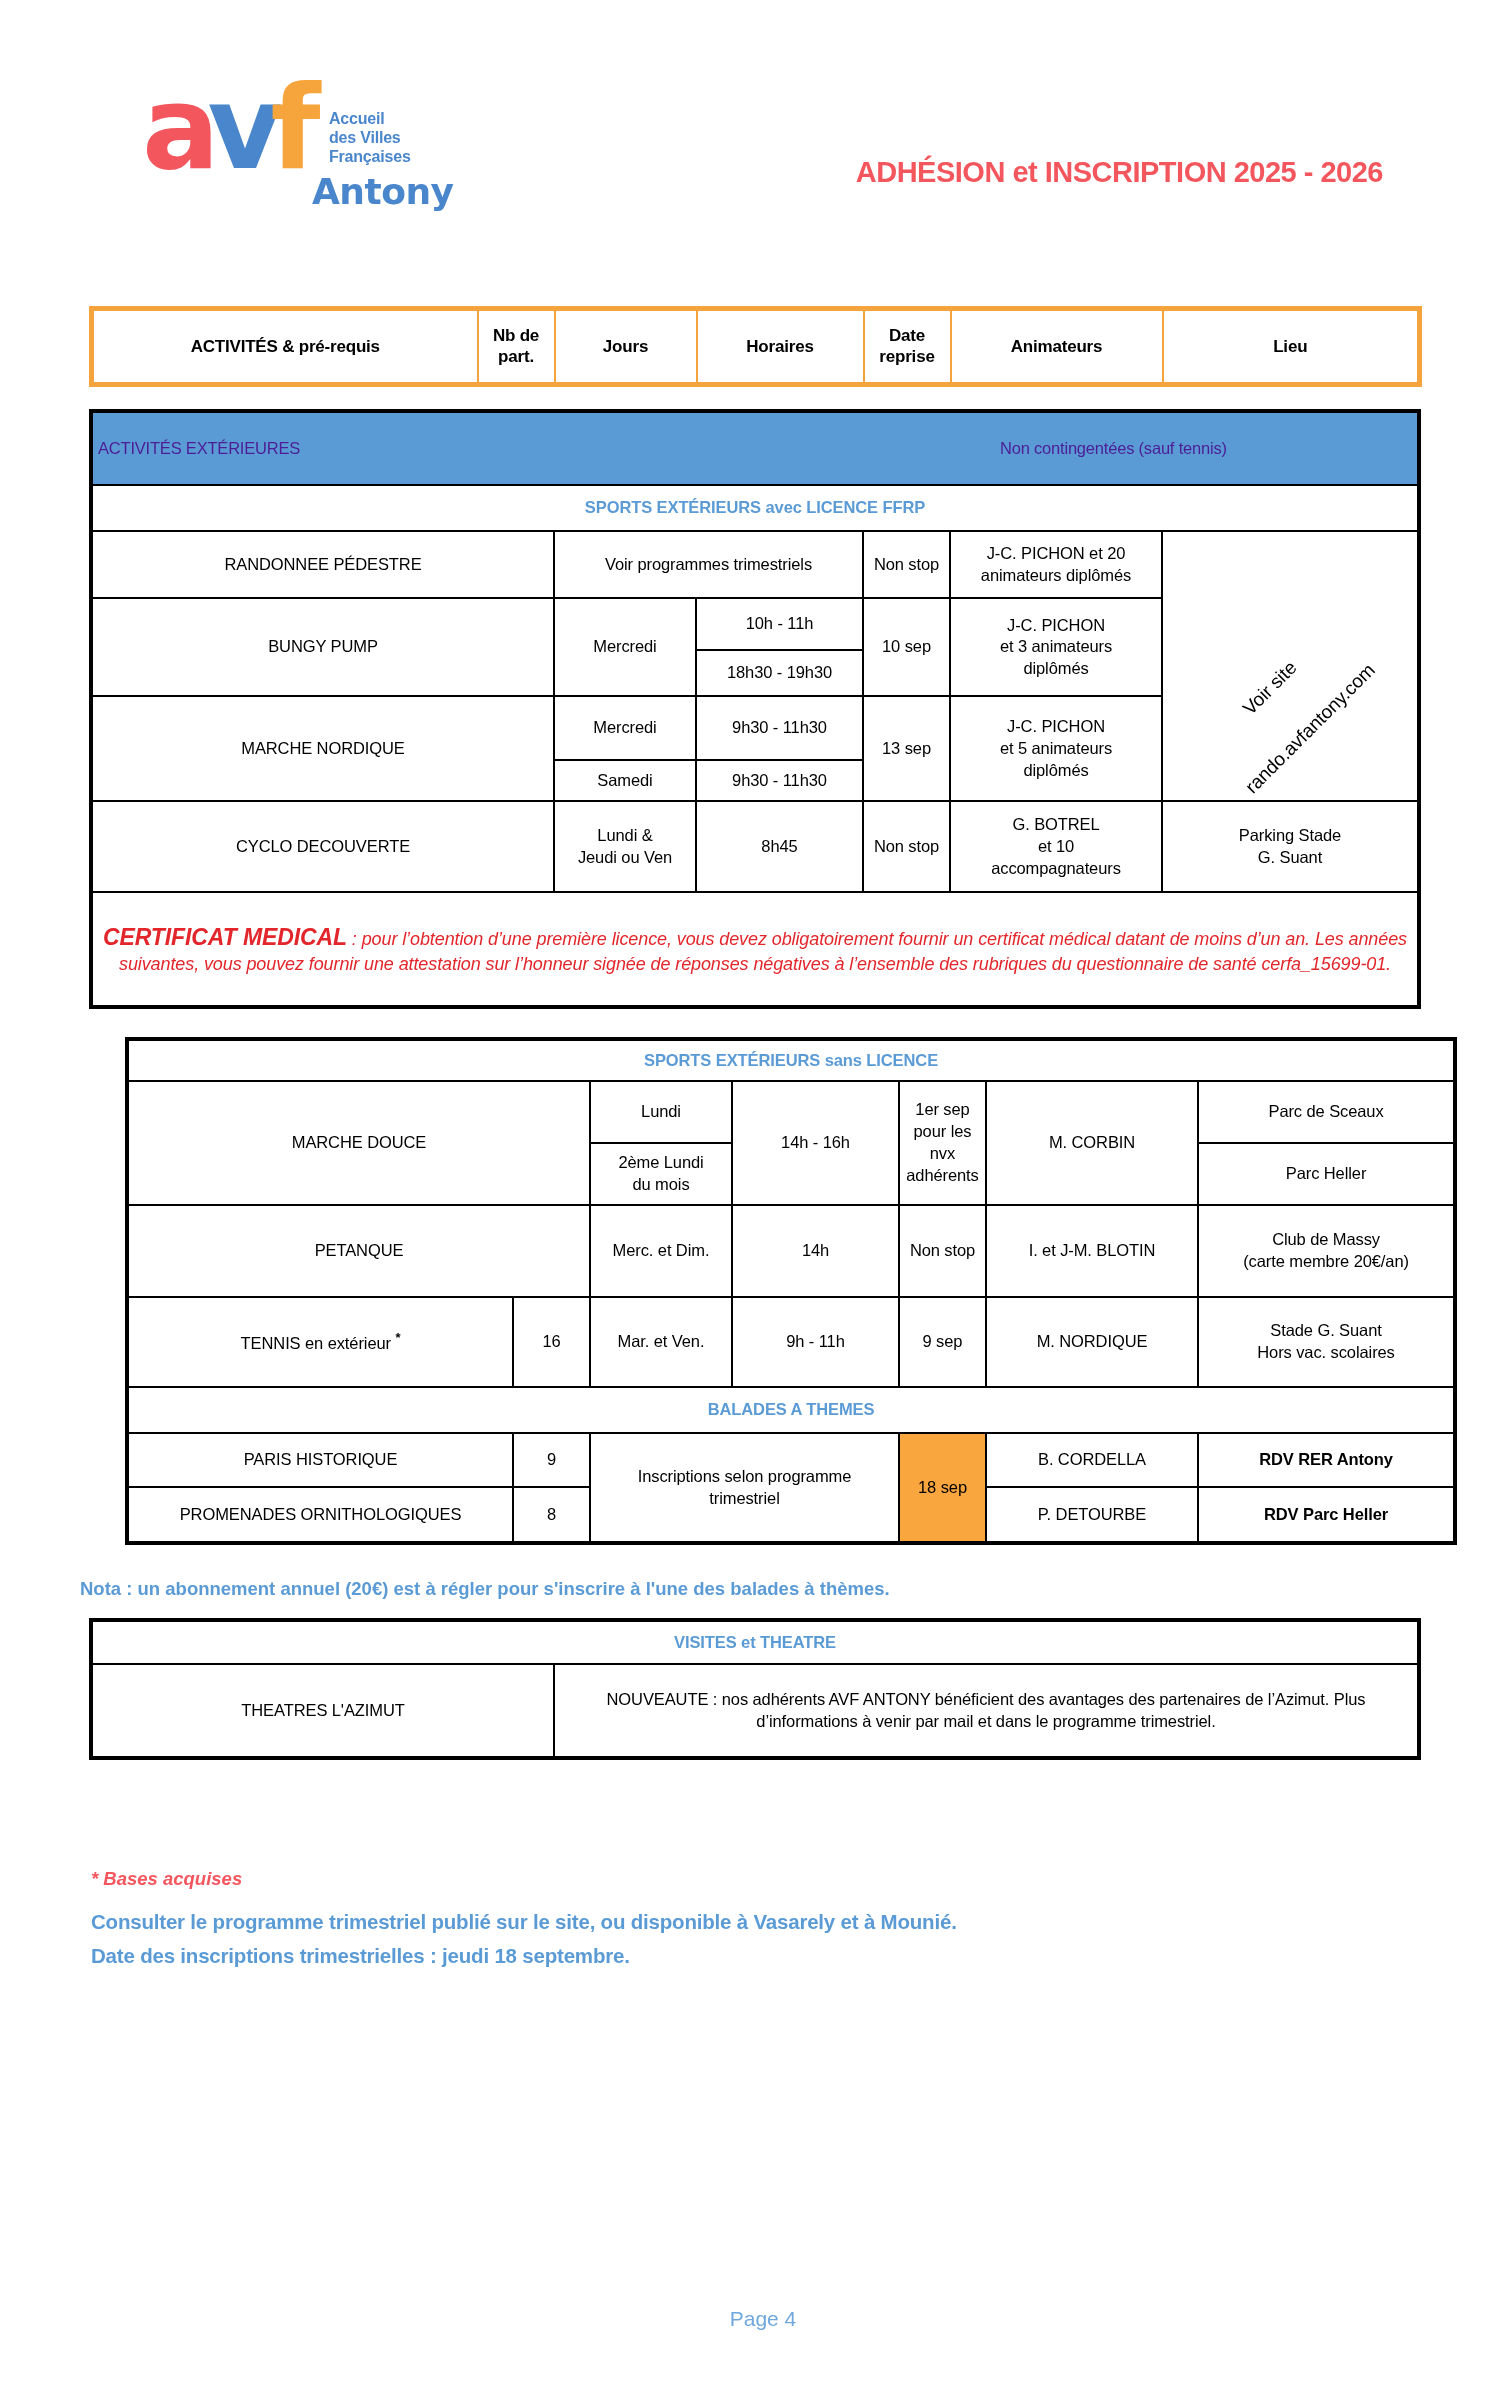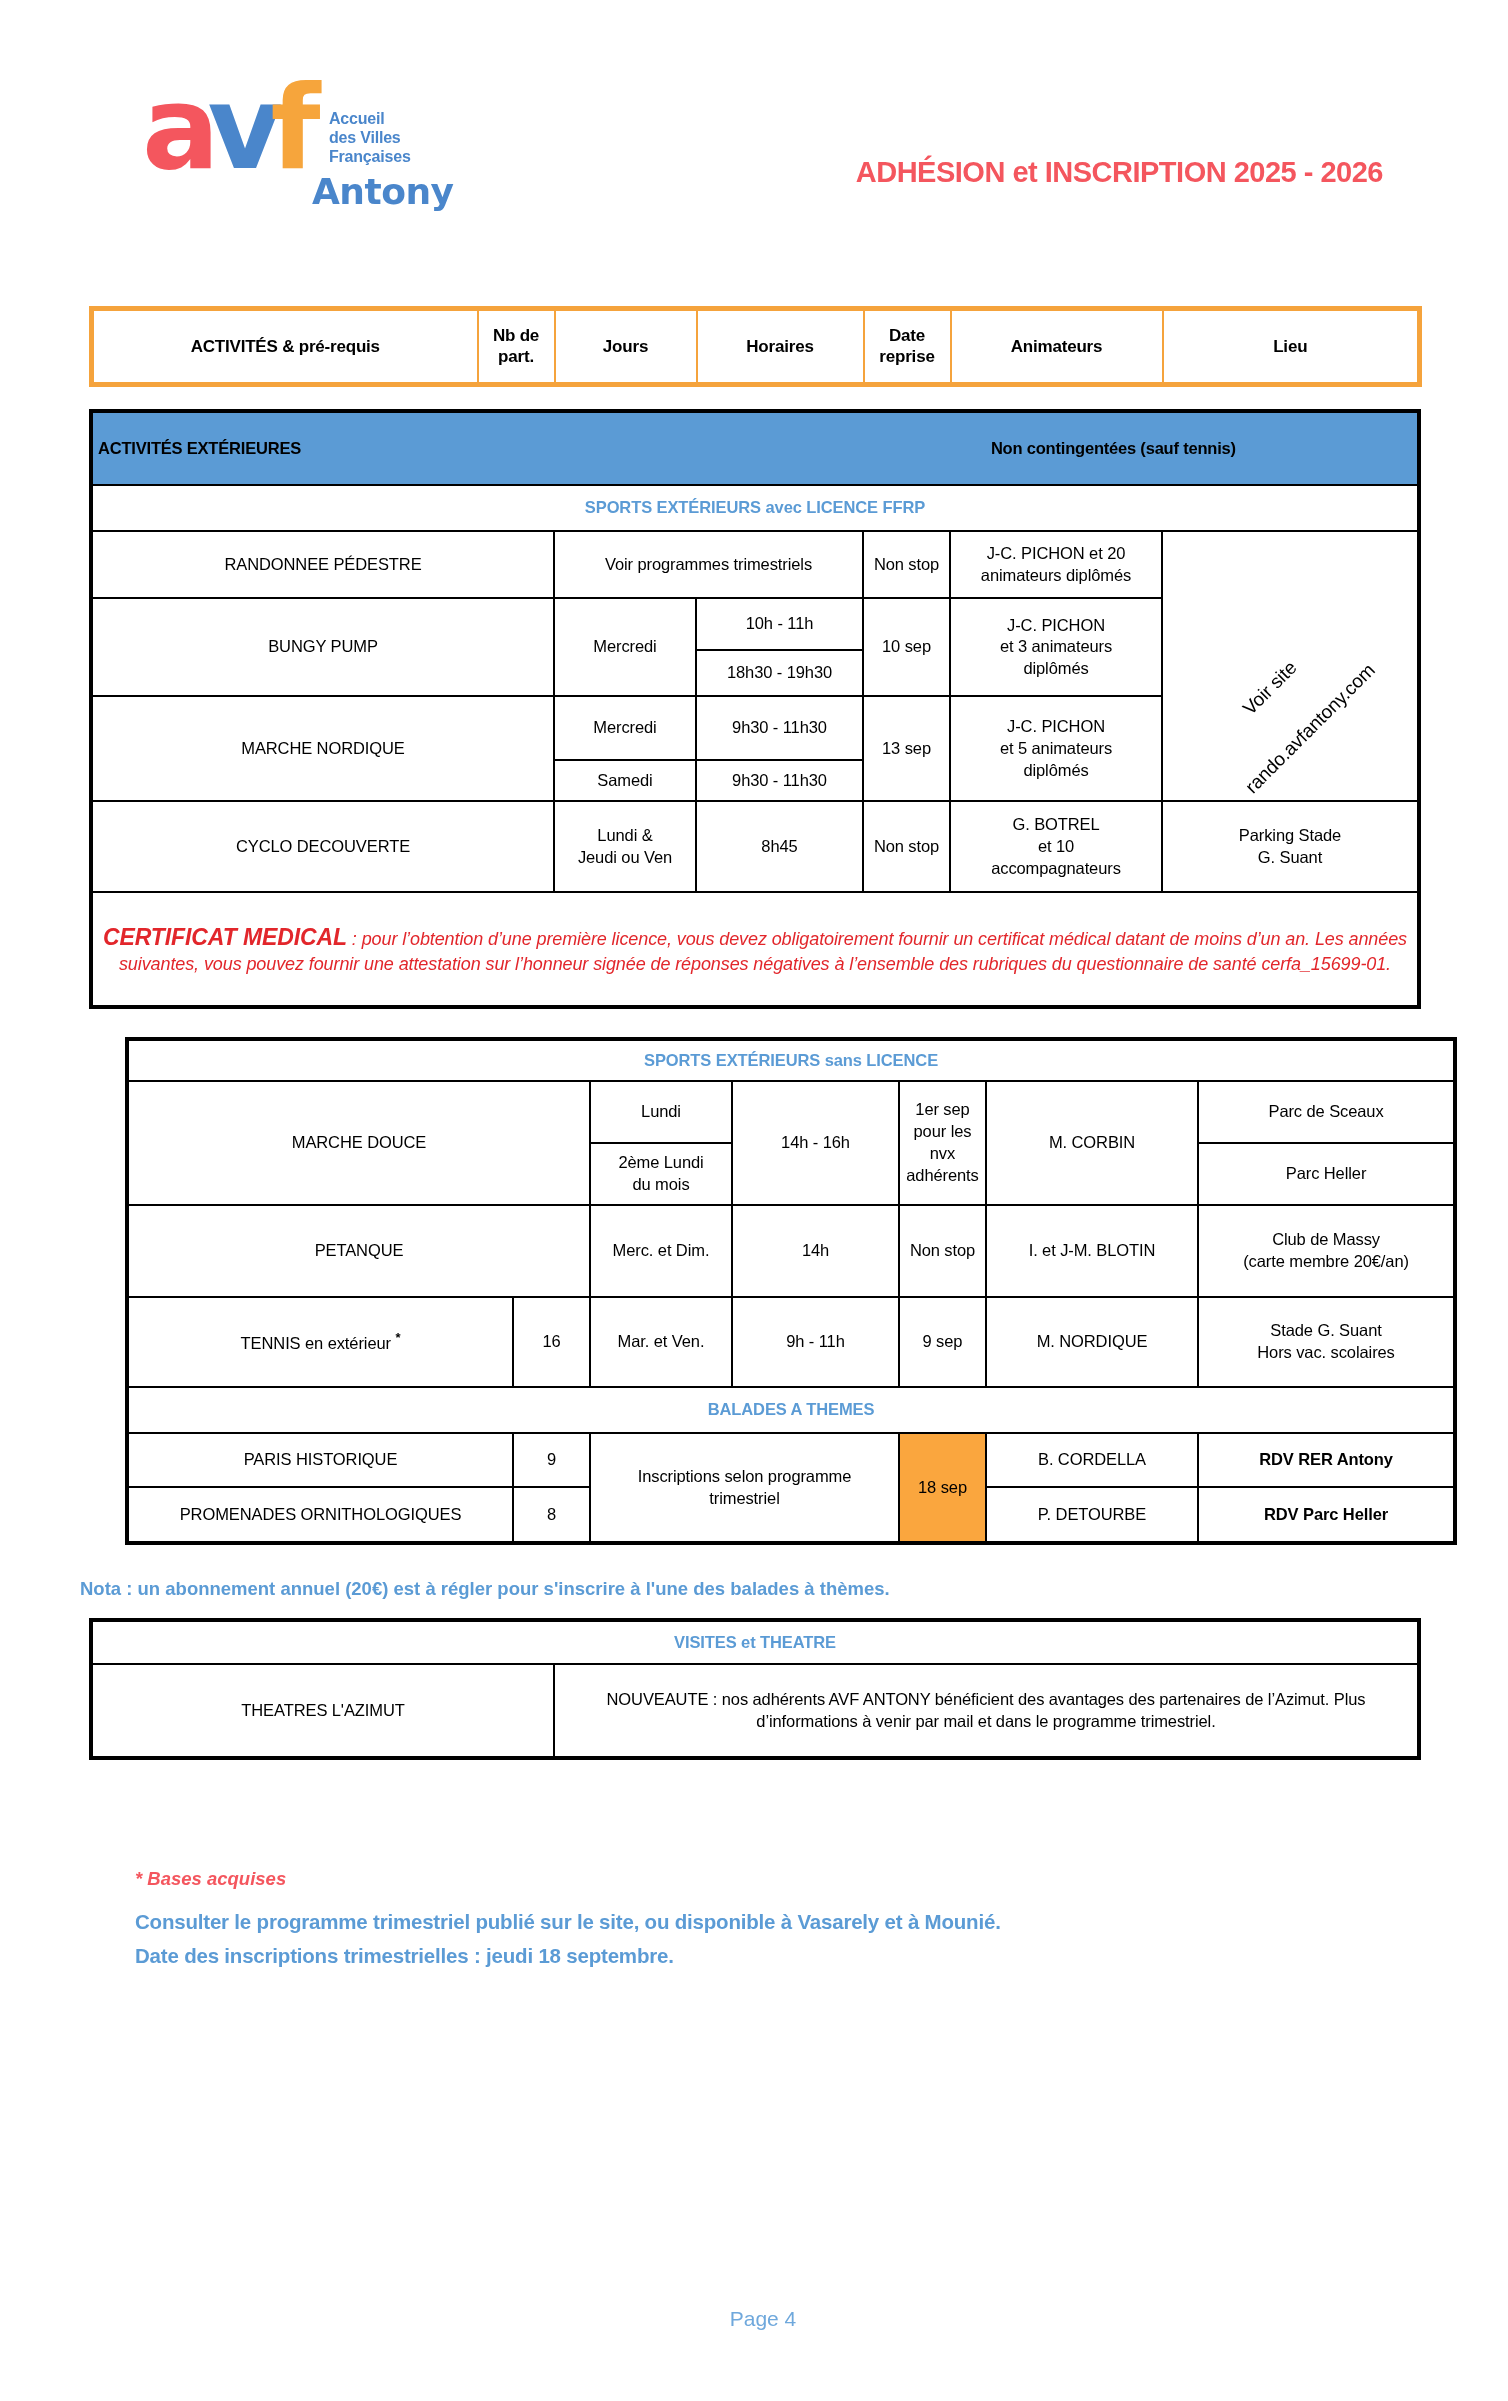--- a/index.html
+++ b/index.html
@@ -28,42 +28,42 @@
     border:5px solid var(--header_orange);table-layout:fixed;background:#fff;}
   .ht td{border-left:2px solid var(--header_orange);font-weight:bold;font-size:17px;
     text-align:center;vertical-align:middle;padding:14px 3px;line-height:1.25;letter-spacing:-0.2px;}
   .ht td:first-child{border-left:none;}
   
   .t{position:absolute;left:89px;width:1330px;border-collapse:collapse;
     border:4.5px solid #000;table-layout:fixed;background:#fff;}
   .t td{border:2.5px solid #000;text-align:center;vertical-align:middle;font-size:16.5px;
     line-height:1.32;padding:3px 5px;white-space:pre-line;letter-spacing:-0.1px;}
   .t1{top:409px;} .t2{top:1037px;margin-left:36px;} .t3{top:1618px;}
-  .banner-cell{background:var(--blue);color:#000000;font-weight:bold;font-size:22.5px;padding:0 0 0 12px;}
+  .banner-cell{background:var(--blue);color:#4c1d95;font-weight:normal;font-size:22.5px;padding:0 0 0 12px;}
   .banner-flex{display:flex;align-items:center;width:100%;}
   .banner-flex .bl{flex:1.2;text-align:left;letter-spacing:-0.2px;}
   .banner-flex .br{flex:1;text-align:center;letter-spacing:-0.2px;}
   .subheader-cell{text-align:left;color:var(--blue);font-weight:bold;font-size:20px;
     padding-left:8px;letter-spacing:-0.2px;}
   .name-cell{text-align:left;padding-left:10px;}
   .cell-orange{background:var(--orange);}
   .small-cell{font-size:13px;line-height:1.3;padding:2px 1px;}
   .small2{font-size:14.5px;font-weight:600;}
   .lieu-rot-cell{position:relative;overflow:hidden;}
   .rot{position:absolute;left:50%;top:50%;width:310px;margin-left:-155px;margin-top:-29px;
     transform:rotate(-45deg);font-size:19px;line-height:1.5;text-align:center;}
   .cert-cell{text-align:left;padding:11px 14px;line-height:1.85;}
   .cert-label{color:var(--cert_red);font-weight:bold;font-style:italic;font-size:23px;}
   .cert-text{color:var(--cert_red);font-style:italic;font-size:18px;}
   .note-cell{text-align:left;padding:5px 13px;line-height:1.8;}
   .sup{vertical-align:super;font-weight:bold;font-size:13px;}
   
   .nota{position:absolute;left:80px;top:1578px;width:1330px;text-align:left;
     color:var(--blue);font-weight:bold;font-size:18.5px;}
-  .footnotes{position:absolute;left:91px;top:1868px;width:1330px;margin-left:44px;}
+  .footnotes{position:absolute;left:91px;top:1868px;width:1330px;}
   .bases{color:var(--red);font-weight:bold;font-style:italic;font-size:18.5px;}
   .consult{color:var(--blue);font-weight:bold;font-size:20.5px;margin-top:20px;letter-spacing:-0.2px;}
   .consult + .consult{margin-top:10px;}
   .page-footer{position:absolute;left:9px;top:2307px;width:100%;text-align:center;
     color:var(--footer_blue);font-size:21px;}
 </style>
 </head>
 <body>
 
 <div class="brand">

